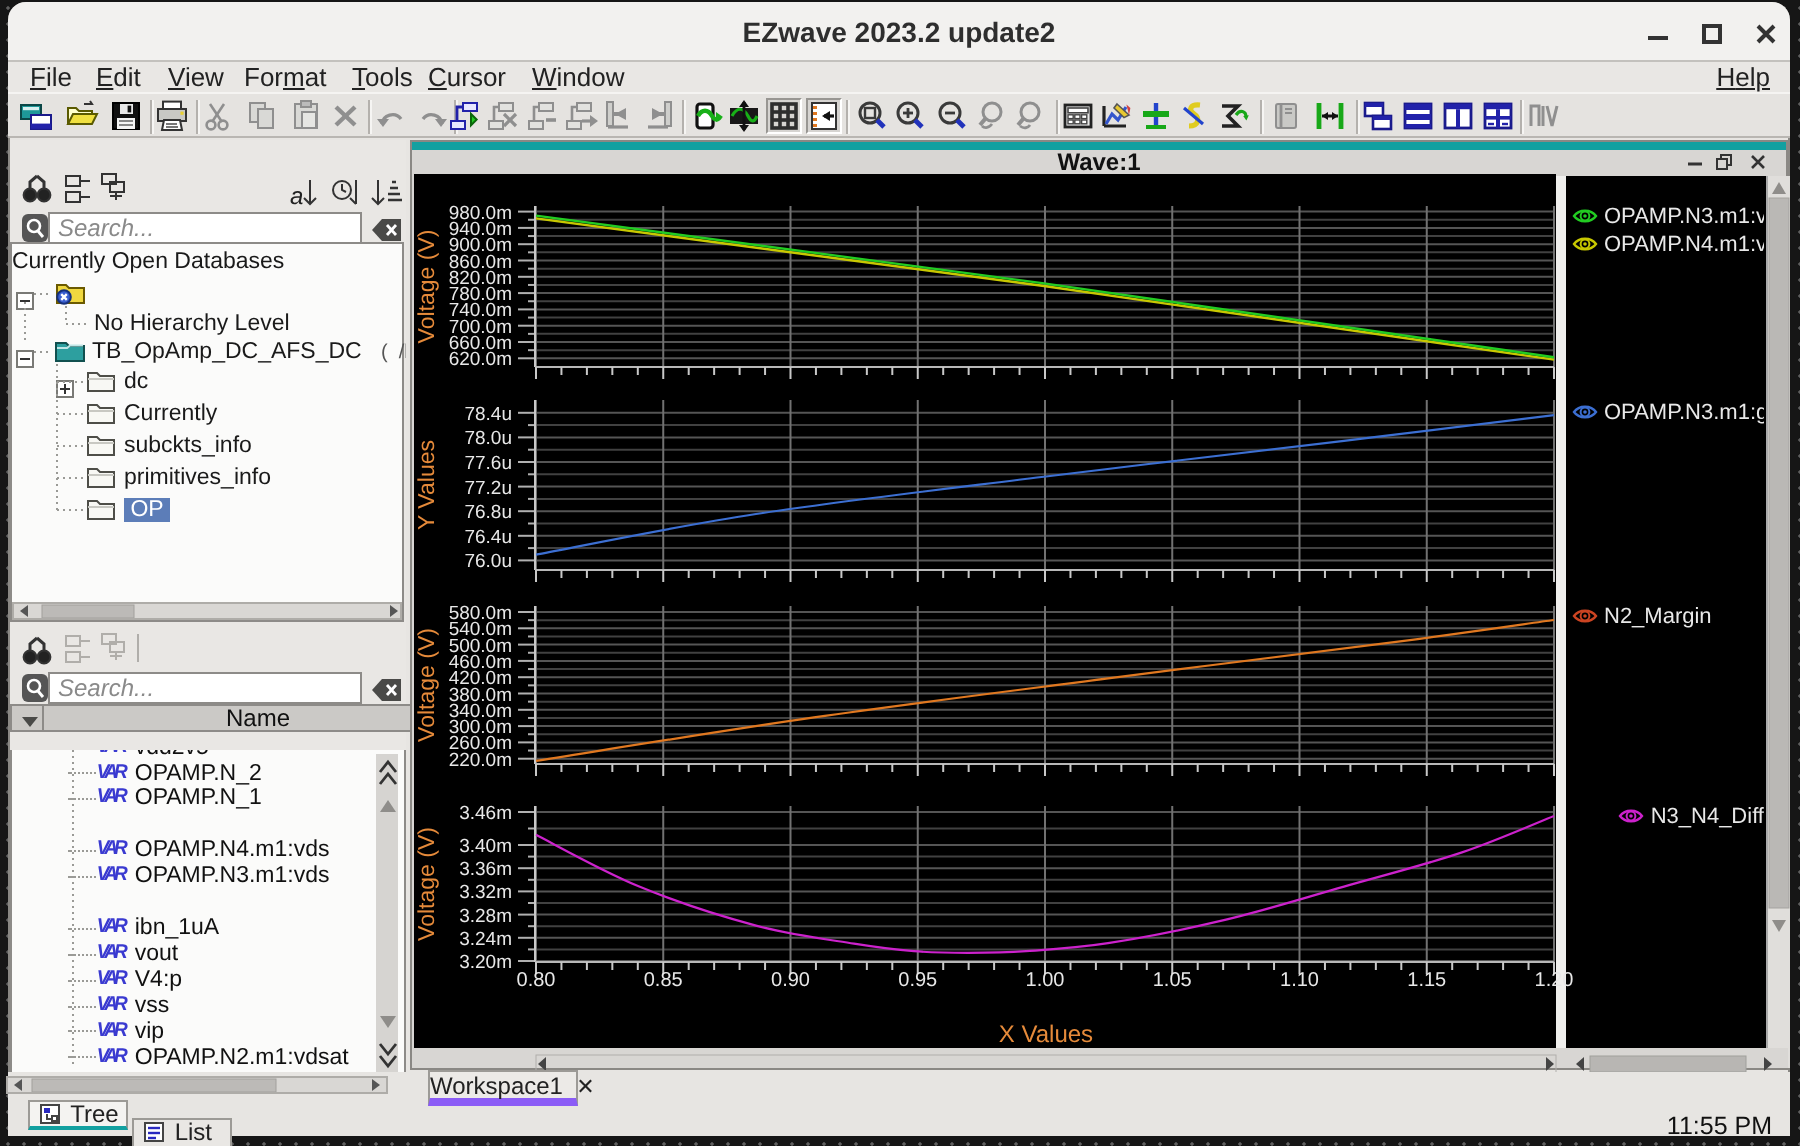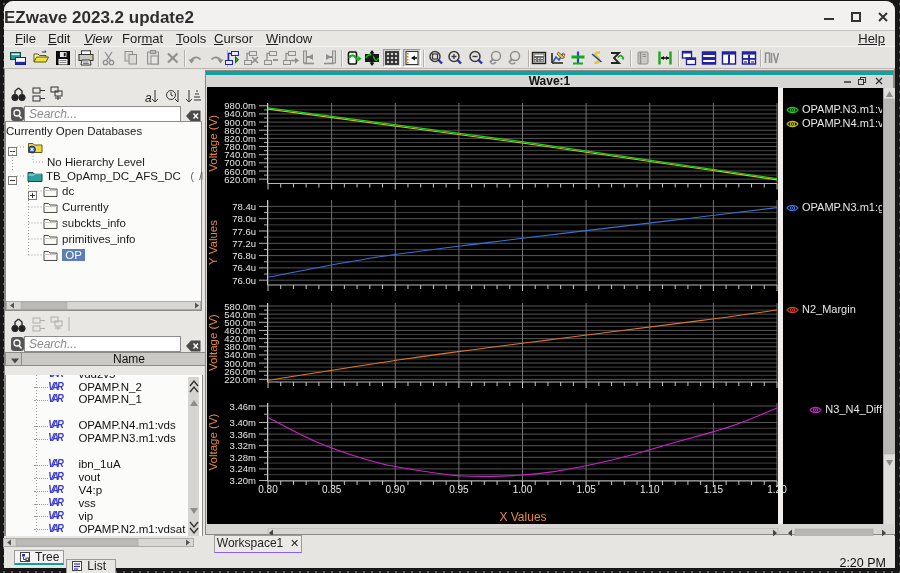--- a/index.html
+++ b/index.html
@@ -16,22 +16,22 @@
   position:absolute; left:4px; top:1px; width:891px; height:567px;
   background:#e7e5e2; border:1px solid #8a8884;
   border-radius:9px 9px 0 0;
 }
 .titlebar {
   position:absolute; left:4px; top:1px; width:891px; height:30px;
   background:#f2f1ef; border-bottom:1px solid #c3c1bd;
   border-radius:9px 9px 0 0;
 }
 .titlebar .tt {
-  position:absolute; left:0; right:0; top:7px; text-align:left;
-  font-size:17px; font-weight:bold; color:#2e2e2e;
+  position:absolute; left:0; right:0; top:7px; text-align:center;
+  font-size:14px; font-weight:bold; color:#2e2e2e;
 }
 .winbtn { position:absolute; top:8px; width:16px; height:16px; color:#333; }
 .menubar {
   position:absolute; left:4px; top:31px; width:891px; height:15px;
   background:#e9e7e4; font-size:13px; color:#222;
 }
 .mi { position:absolute; top:0px; line-height:15px; }
 .menubar .help { position:absolute; right:10px; top:0; line-height:15px;text-decoration:underline; }
 .toolbar {
   position:absolute; left:4px; top:46px; width:891px; height:23px;
@@ -52,21 +52,21 @@
 .ticon { position:absolute; }
 .expbox { position:absolute; width:9px; height:9px; }
 .treelines { position:absolute; left:0; top:0px; }
 .sel { background:#5c7db8; color:#fff; }
 .hscroll { position:absolute; background:#d9d7d4; border:1px solid #aeaca8; z-index:5; }
 .hscroll svg { display:block; }
 .nameheader { position:absolute; left:0px; top:290px; width:197px; height:14px; background:#cbc9c6; border:1px solid #8d8b88; font-size:12px; text-align:center; line-height:13px; color:#111; }
 .lrow { position:absolute; left:0; height:13px; font-size:11.5px; white-space:nowrap; }
 #listclip { position:absolute; left:5px; top:375px; width:183px; height:162px; overflow:hidden; }
 .dots { display:inline-block; width:14px; height:1px; border-top:1px dotted #9a9a96; vertical-align:middle; margin-left:29px; }
-.varic { display:inline-block; color:#3a3ad0; font-style:italic; font-weight:bold; font-size:10px; letter-spacing:-2px; transform:scaleX(0.95); margin-right:16px; vertical-align:1px; }
+.varic { display:inline-block; color:#3a3ad0; font-style:italic; font-weight:bold; font-size:10px; letter-spacing:-2px; transform:scaleX(0.95); margin-right:5px; vertical-align:1px; }
 .ltx { font-size:11.5px; color:#111; }
 .listline { position:absolute; left:29px; top:0px; }
 
 .tab { position:absolute; font-size:12px; color:#222; background:#e9e7e4; border:1px solid #9c9a96; z-index:6; }
 
 #wave { position:absolute; left:205px; top:70px; width:689px; height:465px; background:#d8d6d3; border:1px solid #8a8884; }
 #wave .teal { position:absolute; left:0; top:0; width:687px; height:4px; background:#12a0a0; }
 #wave .wtitle { position:absolute; left:0; top:4px; width:687px; height:13px; background:#d8d6d3; font-size:12px; font-weight:bold; text-align:center; line-height:13px; color:#111; }
 #wave .client { position:absolute; left:1px; top:17px; width:576px; height:436px; background:#000; }
 .legend { position:absolute; left:577px; top:17px; width:100px; height:436px; background:#000; will-change:transform; }
@@ -90,21 +90,21 @@
   <span class="winbtn" style="left:844px;"><svg width="16" height="16">
         <rect x="4" y="4" width="8" height="8" fill="none" stroke="#333" stroke-width="2"></rect>
       </svg></span>
   <span class="winbtn" style="left:871px;"><svg width="16" height="16">
         <path d="M4 4 L12 12 M12 4 L4 12" stroke="#333" stroke-width="2"></path>
       </svg></span>
 </div>
 <div class="menubar">
 <span class="mi" style="left:11px;"><u>F</u>ile</span>
 <span class="mi" style="left:44px;"><u>E</u>dit</span>
-<span class="mi" style="left:80px;font-style:italic;"><u>V</u>iew</span>
+<span class="mi" style="left:80px;"><u>V</u>iew</span>
 <span class="mi" style="left:118px;">For<u>m</u>at</span>
 <span class="mi" style="left:172px;"><u>T</u>ools</span>
 <span class="mi" style="left:210px;"><u>C</u>ursor</span>
 <span class="mi" style="left:262px;"><u>W</u>indow</span>
 <span class="help"><u>H</u>elp</span>
 </div>
 <div class="toolbar">
 <span class="tsep" style="left:70.5px;"></span>
 <span class="tsep" style="left:94px;"></span>
 <span class="tsep" style="left:180px;"></span>
@@ -994,17 +994,17 @@
 <text x="506.38" y="406" font-family="Liberation Sans, sans-serif" font-size="10" fill="#e8e8e8" text-anchor="middle">1.15</text>
 <text x="570" y="406" font-family="Liberation Sans, sans-serif" font-size="10" fill="#e8e8e8" text-anchor="middle">1.20</text>
 <text x="316" y="434" font-family="Liberation Sans, sans-serif" font-size="12" fill="#e58a3a" text-anchor="middle">X Values</text>
 <polyline points="61,22.2 315,56 570,92.8" fill="none" stroke="#c8c800" stroke-width="1.2"></polyline>
 <polyline points="61,20.8 315,54.7 570,91.6" fill="none" stroke="#22cc22" stroke-width="1.2"></polyline>
 <path d="M 61,190.3 C 79.3,186.9 128.2,176.6 171,170 C 213.8,163.4 269.0,157.1 318,151 C 367.0,144.9 423.0,138.5 465,133.4 C 507.0,128.3 552.5,122.7 570,120.6 " fill="none" stroke="#3c6fd2" stroke-width="1.1"></path>
 <path d="M 61,293.4 C 84.2,289.8 152.3,278.6 200,271.7 C 247.7,264.8 297.8,258.6 347,252.2 C 396.2,245.8 457.8,238.3 495,233.4 C 532.2,228.5 557.5,224.7 570,223 " fill="none" stroke="#e07820" stroke-width="1.1"></path>
 <path d="M 61,330.4 C 69.5,334.7 93.7,348.4 112,356 C 130.3,363.6 153.0,371.0 171,375.8 C 189.0,380.6 206.8,382.7 220,384.8 C 233.2,386.9 240.5,387.8 250,388.6 C 259.5,389.4 267.7,389.4 277,389.4 C 286.3,389.4 294.3,389.4 306,388.6 C 317.7,387.8 330.3,387.2 347,384.6 C 363.7,382.0 386.3,377.5 406,372.8 C 425.7,368.1 445.3,361.9 465,356.3 C 484.7,350.7 506.5,345.1 524,339.2 C 541.5,333.3 562.3,324.0 570,321 " fill="none" stroke="#cc22cc" stroke-width="1.1"></path>
 </svg>
 
-<div class="tab" style="left:214px; top:535px; width:88px; height:18px; border-bottom:1px solid #8b5cf6; background:#eceae7; text-align:center; line-height:14px;">Workspace1&nbsp;&nbsp;<span style="font-size:11px;">✕</span></div>
+<div class="tab" style="left:214px; top:535px; width:75px; height:18px; border-bottom:4px solid #8b5cf6; background:#eceae7; text-align:left; line-height:14px;">Workspace1&nbsp;&nbsp;<span style="font-size:11px;">✕</span></div>
 
 <div class="statusbar">
-    <span class="clock">2:20 PM</span>
+    <span class="clock">11:55 PM</span>
   </div>
 
 </body></html>

